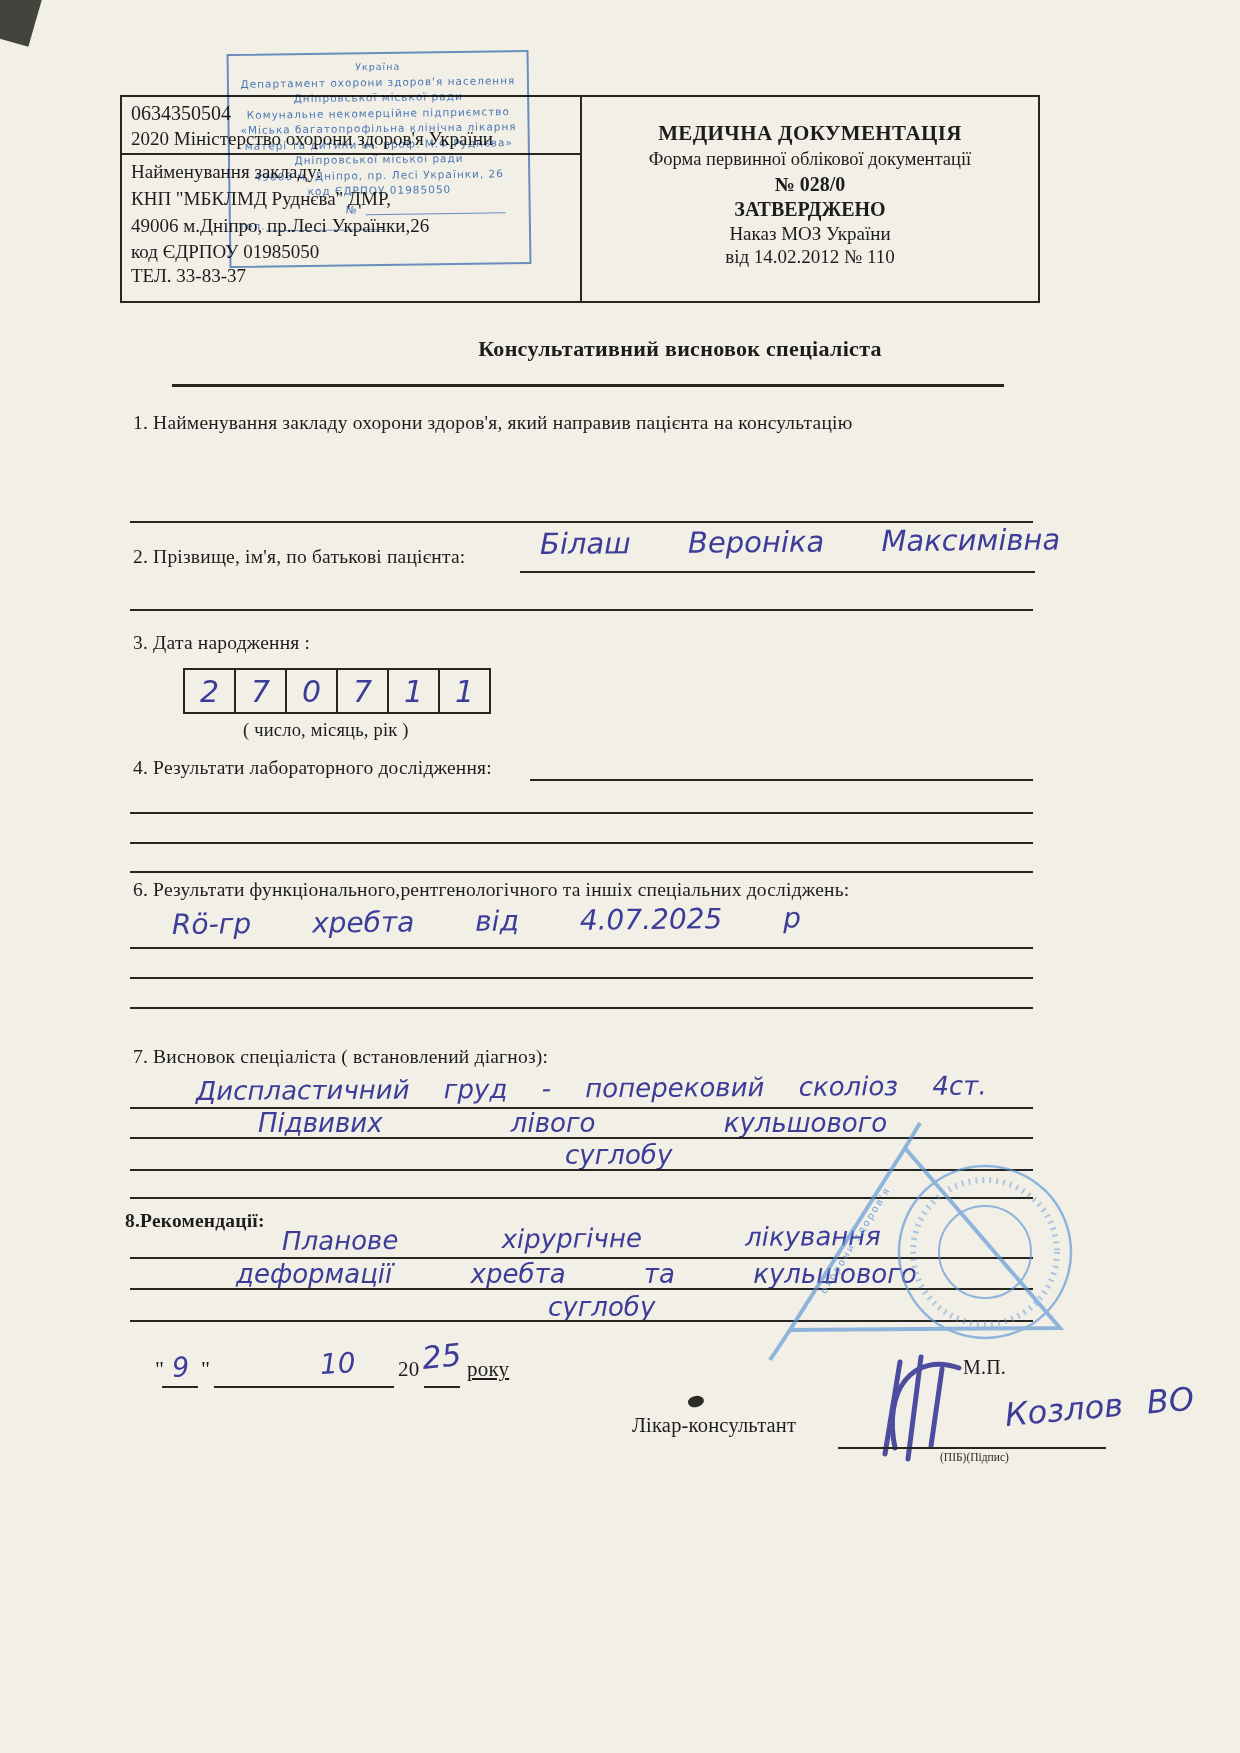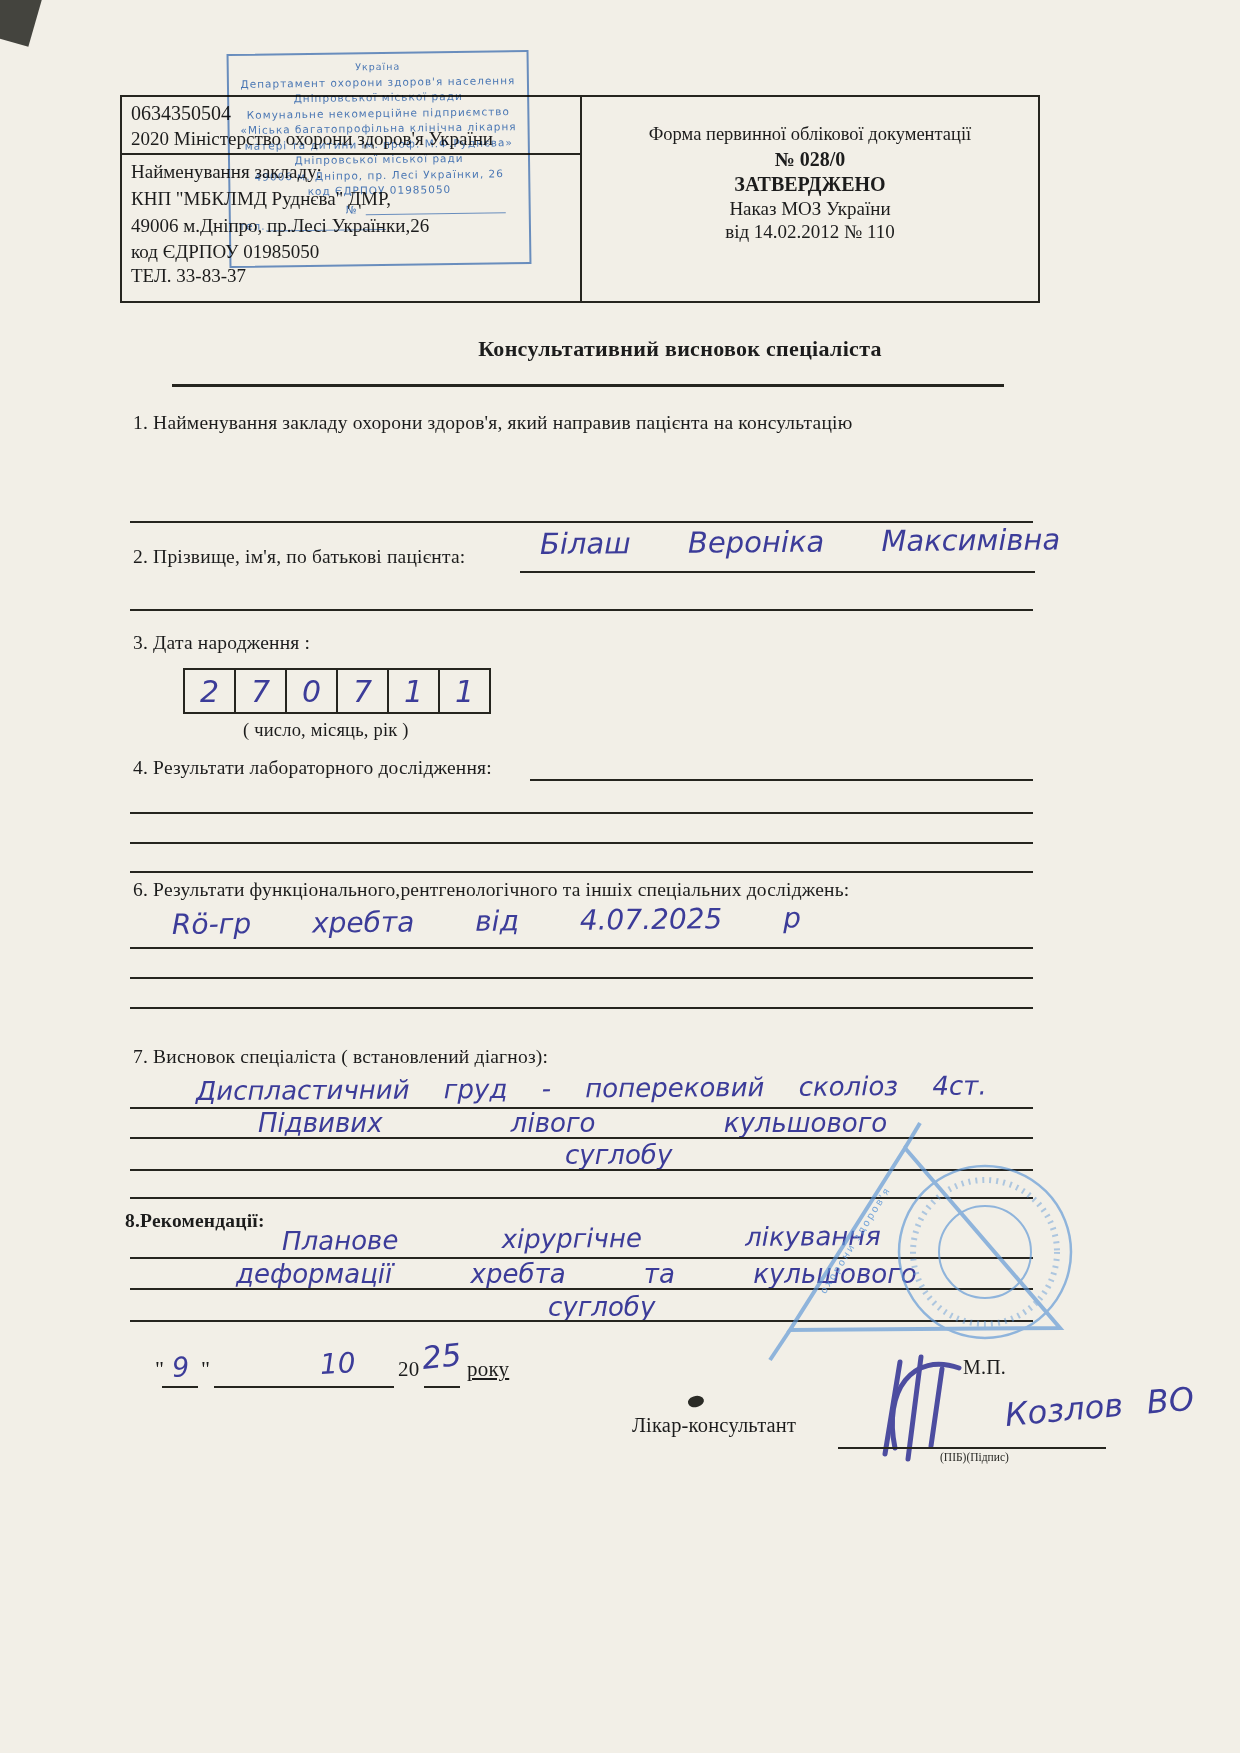--- a/index.html
+++ b/index.html
@@ -62,20 +62,21 @@
       <span class="stampline" style="position:absolute;left:115px;top:3px;">№</span>
       <span style="position:absolute;left:135px;top:15px;width:140px;border-bottom:1.5px solid rgba(63,116,194,0.75);"></span>
     </div>
     <div style="position:relative;height:16px;">
       <span class="stampline" style="position:absolute;left:8px;top:0;">тел.</span>
       <span style="position:absolute;left:35px;top:12px;width:120px;border-bottom:1.5px solid rgba(63,116,194,0.75);"></span>
     </div>
   </div>
 
   <div class="box doc-center" style="left:580px;top:95px;width:460px;height:208px;padding-top:24px;">
+    <div style="font-weight:bold;font-size:21px;letter-spacing:0.4px;">МЕДИЧНА ДОКУМЕНТАЦІЯ</div>
     <div style="font-size:18.5px;margin-top:3px;">Форма первинної облікової документації</div>
     <div style="font-weight:bold;font-size:20px;margin-top:3px;">№ 028/0</div>
     <div style="font-weight:bold;font-size:20px;margin-top:2px;">ЗАТВЕРДЖЕНО</div>
     <div style="font-size:19px;margin-top:2px;">Наказ МОЗ України</div>
     <div style="font-size:19px;margin-top:1px;">від 14.02.2012 № 110</div>
   </div>
 
   <div class="abs" style="left:240px;top:336px;width:880px;text-align:center;font-weight:bold;font-size:22px;letter-spacing:0.3px;">Консультативний висновок спеціаліста</div>
   <div class="rule" style="left:172px;top:384px;width:832px;height:3px;"></div>
 

